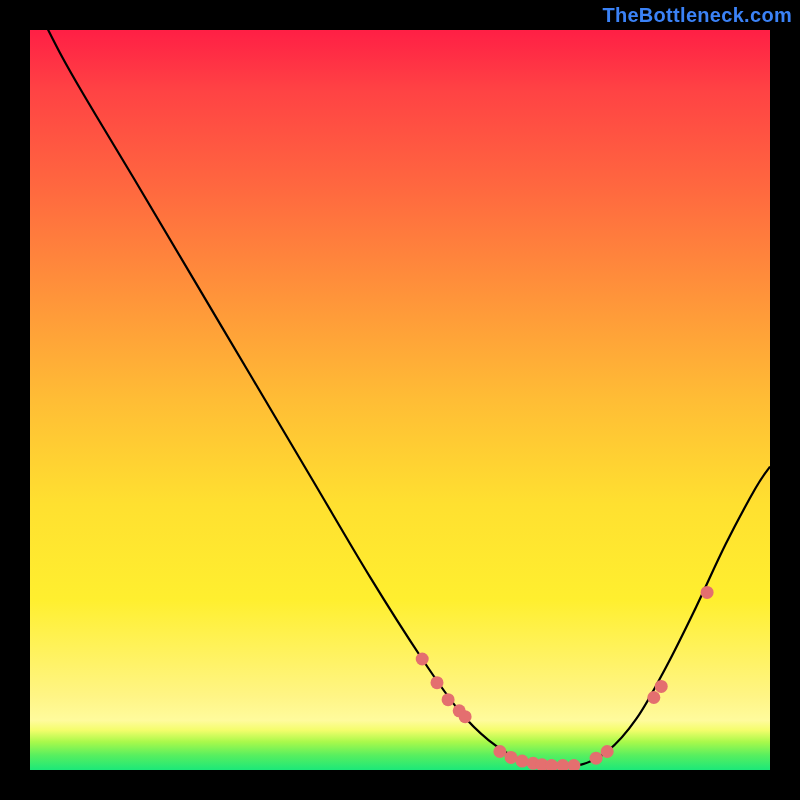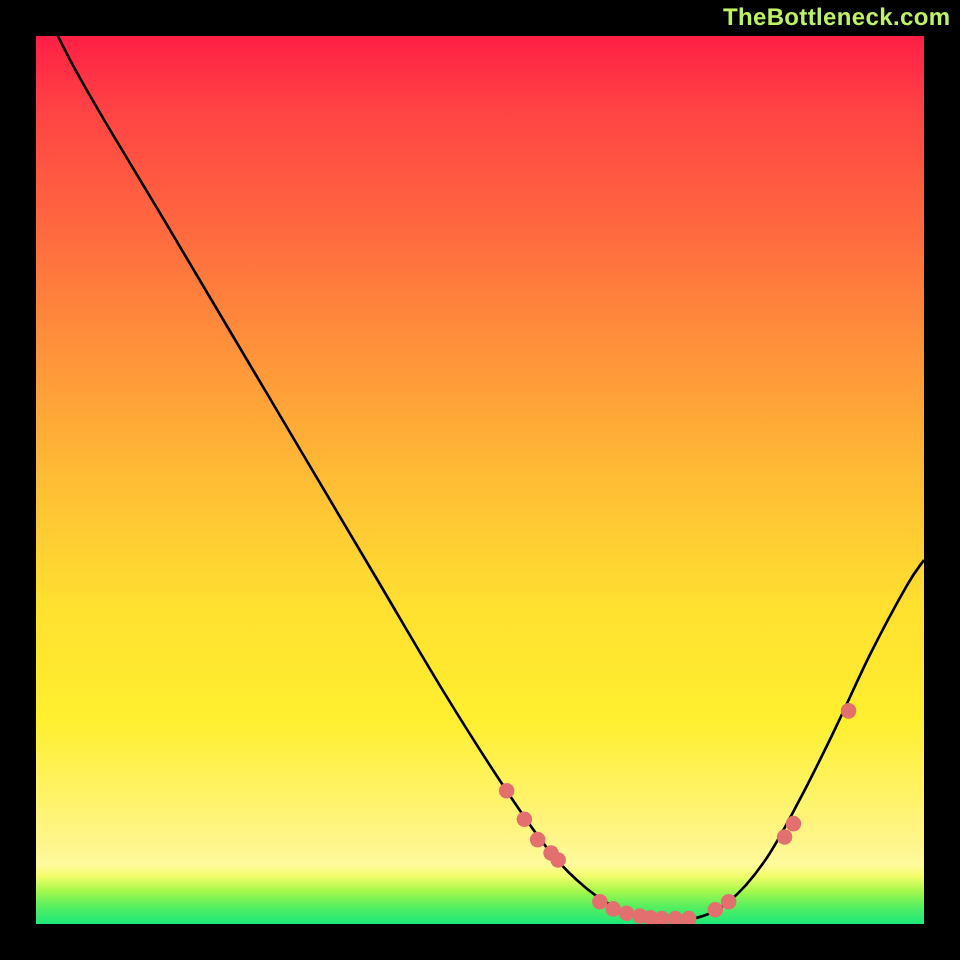--- a/index.html
+++ b/index.html
@@ -13,21 +13,21 @@
   }
   .wrap {
     position: relative;
     width: 800px;
     height: 800px;
   }
   .watermark {
     position: absolute;
     top: 4px;
     right: 8px;
-    color: #bef264;
+    color: #3b82f6;
     font-size: 20px;
     font-weight: 600;
     letter-spacing: 0.3px;
   }
   .plot-area {
     position: absolute;
     left: 30px;
     top: 30px;
     width: 740px;
     height: 740px;

